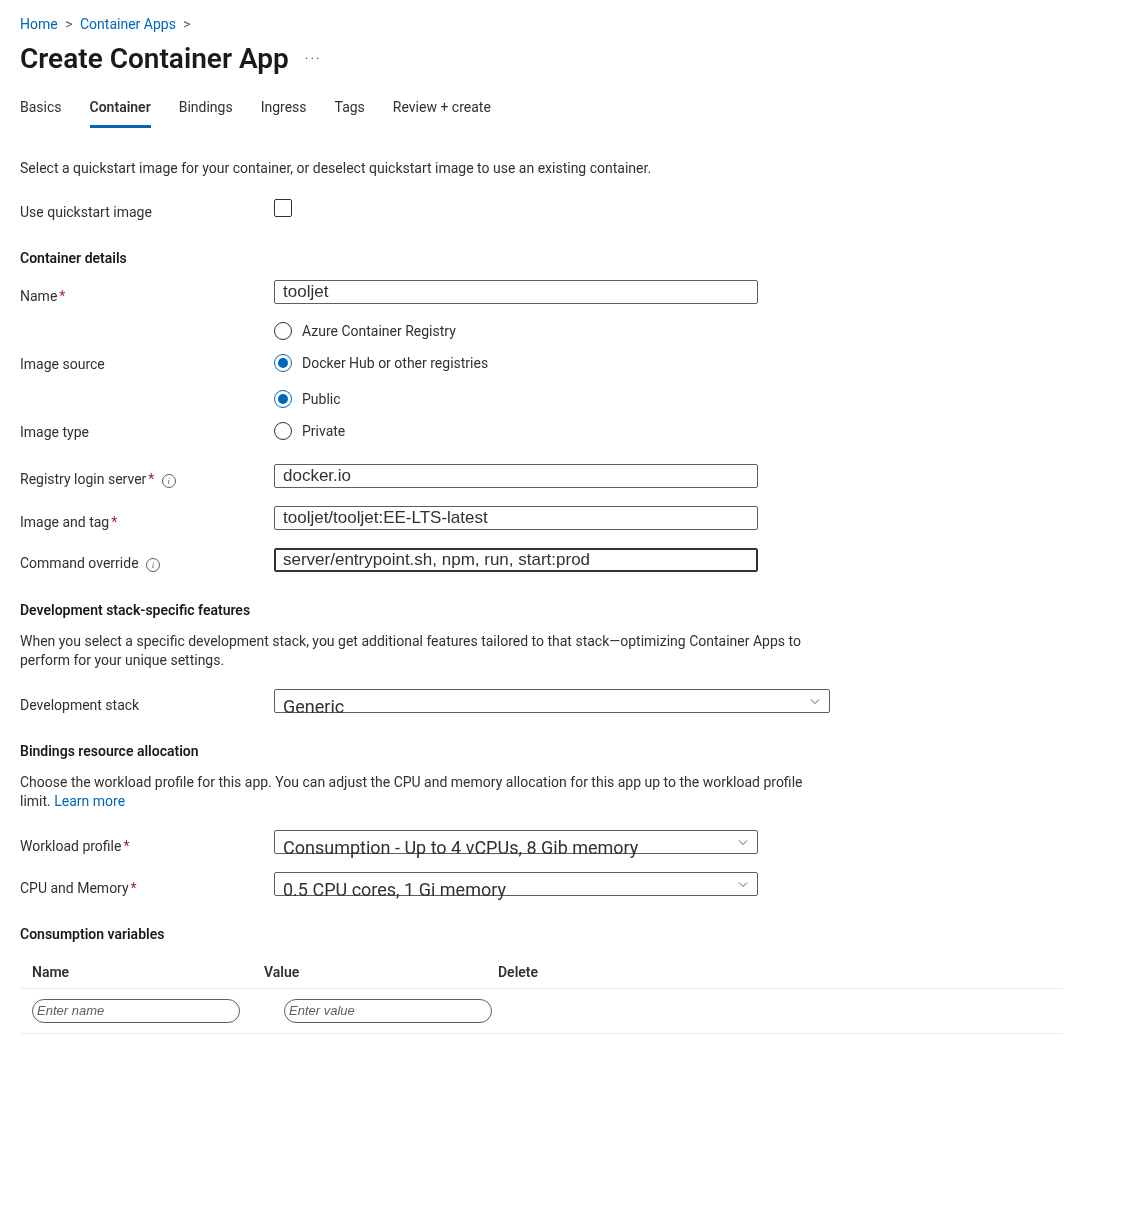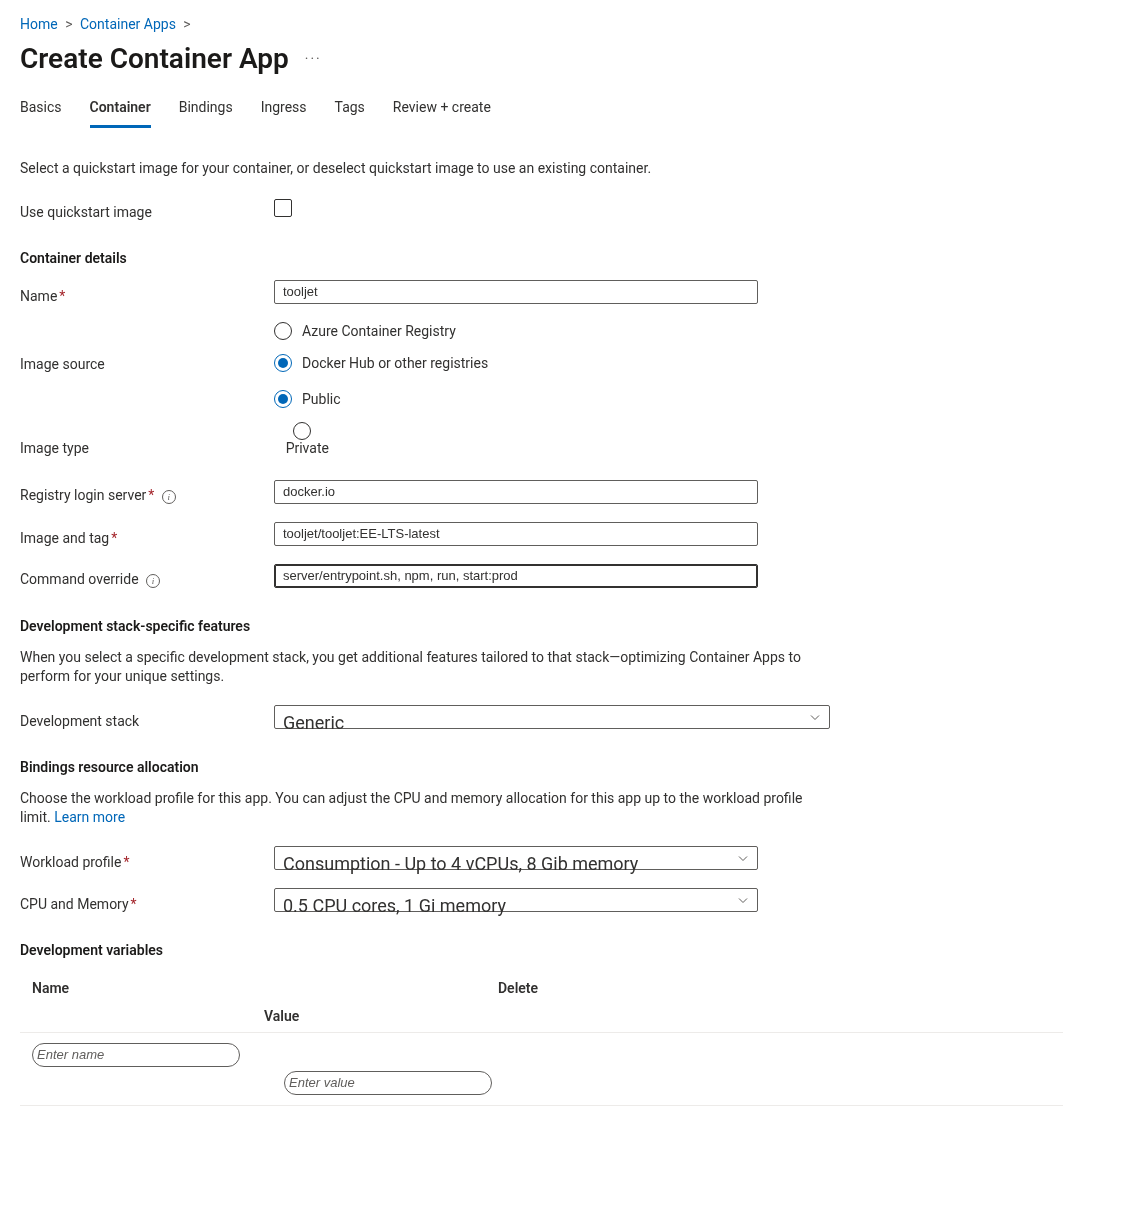--- a/index.html
+++ b/index.html
@@ -29,21 +29,21 @@
       display: inline-flex; align-items: center; justify-content: center;
       width: 14px; height: 14px; border: 1px solid #605e5c; border-radius: 50%;
       font-size: 9px; color: #605e5c; margin-left: 4px; vertical-align: middle;
       font-style: italic; font-family: Georgia, serif;
     }
     .checkbox {
       width: 18px; height: 18px; border: 1px solid #323130; border-radius: 2px; cursor: pointer; display: inline-block;
     }
     .section-heading { font-weight: 600; font-size: 14px; color: #1b1a19; margin-top: 30px; margin-bottom: 14px; }
     .text-input {
-      width: 484px; height: 24px; font-size: 13px; padding: 4px 8px;
+      width: 484px; height: 24px; font-size: 17px; padding: 4px 8px;
       border: 1px solid #605e5c; border-radius: 2px; color: #323130;
     }
     .text-input.focused { border: 1px solid #323130; box-shadow: 0 0 0 1px #323130 inset; }
     .radio-row { display: flex; align-items: center; margin-bottom: 14px; }
     .radio {
       width: 18px; height: 18px; border: 1px solid #323130; border-radius: 50%; margin-right: 10px;
       display: inline-flex; align-items: center; justify-content: center; cursor: pointer;
     }
     .radio.checked { border-color: #0067b8; }
     .radio.checked::after {
@@ -58,21 +58,21 @@
     .select-box .chevron {
       position: absolute; right: 8px; top: 50%; transform: translateY(-50%);
     }
     .chevron svg { width: 12px; height: 12px; }
     .section-desc { font-size: 14px; line-height: 1.4; margin-bottom: 18px; max-width: 810px; }
     .link { color: #0067b8; text-decoration: none; }
     .env-table { width: 1043px; margin-top: 4px; }
     .env-header { display: flex; font-weight: 600; font-size: 14px; padding: 8px 12px; border-bottom: 1px solid #edebe9; }
     .env-row { display: flex; padding: 10px 12px; border-bottom: 1px solid #edebe9; gap: 20px; }
     .env-col-name { width: 232px; }
-    .env-col-value { width: 234px; margin-top: 28px; }
+    .env-col-value { width: 234px; }
     .env-col-delete { width: 100px; }
     .env-input {
       width: 208px; height: 24px; font-size: 13px; padding: 0 4px;
       border: 1px solid #605e5c; border-radius: 12px;
     }
     .env-input::placeholder { color: #605e5c; font-style: italic; }
   </style>
 </head>
 <body>
 
@@ -131,21 +131,21 @@
   </div>
 </div>
 
 <div class="form-row" style="margin-top:12px;">
   <div class="label-col">Image type</div>
   <div class="input-col">
     <div class="radio-row">
       <span class="radio checked"></span>
       <span class="radio-label">Public</span>
     </div>
-    <div class="radio-row" style="margin-bottom:0;flex-direction:column;">
+    <div class="radio-row" style="margin-bottom:0;">
       <span class="radio"></span>
       <span class="radio-label">Private</span>
     </div>
   </div>
 </div>
 
 <div class="form-row" style="margin-top:24px;">
   <div class="label-col">
     <span>Registry login server</span><span class="req">*</span>
     <span class="info-icon">i</span>
@@ -221,21 +221,21 @@
       <span>0.5 CPU cores, 1 Gi memory</span>
       <span class="chevron">
         <svg viewBox="0 0 12 12">
             <path d="M2 4 L6 8 L10 4" stroke="#605e5c" stroke-width="1" fill="none"></path>
           </svg>
       </span>
     </div>
   </div>
 </div>
 
-<div class="section-heading">Development variables</div>
+<div class="section-heading">Consumption variables</div>
 
 <div class="env-table">
   <div class="env-header">
     <div class="env-col-name">Name</div>
     <div class="env-col-value">Value</div>
     <div class="env-col-delete">Delete</div>
   </div>
   <div class="env-row">
     <div class="env-col-name">
       <input class="env-input" placeholder="Enter name" style="">

